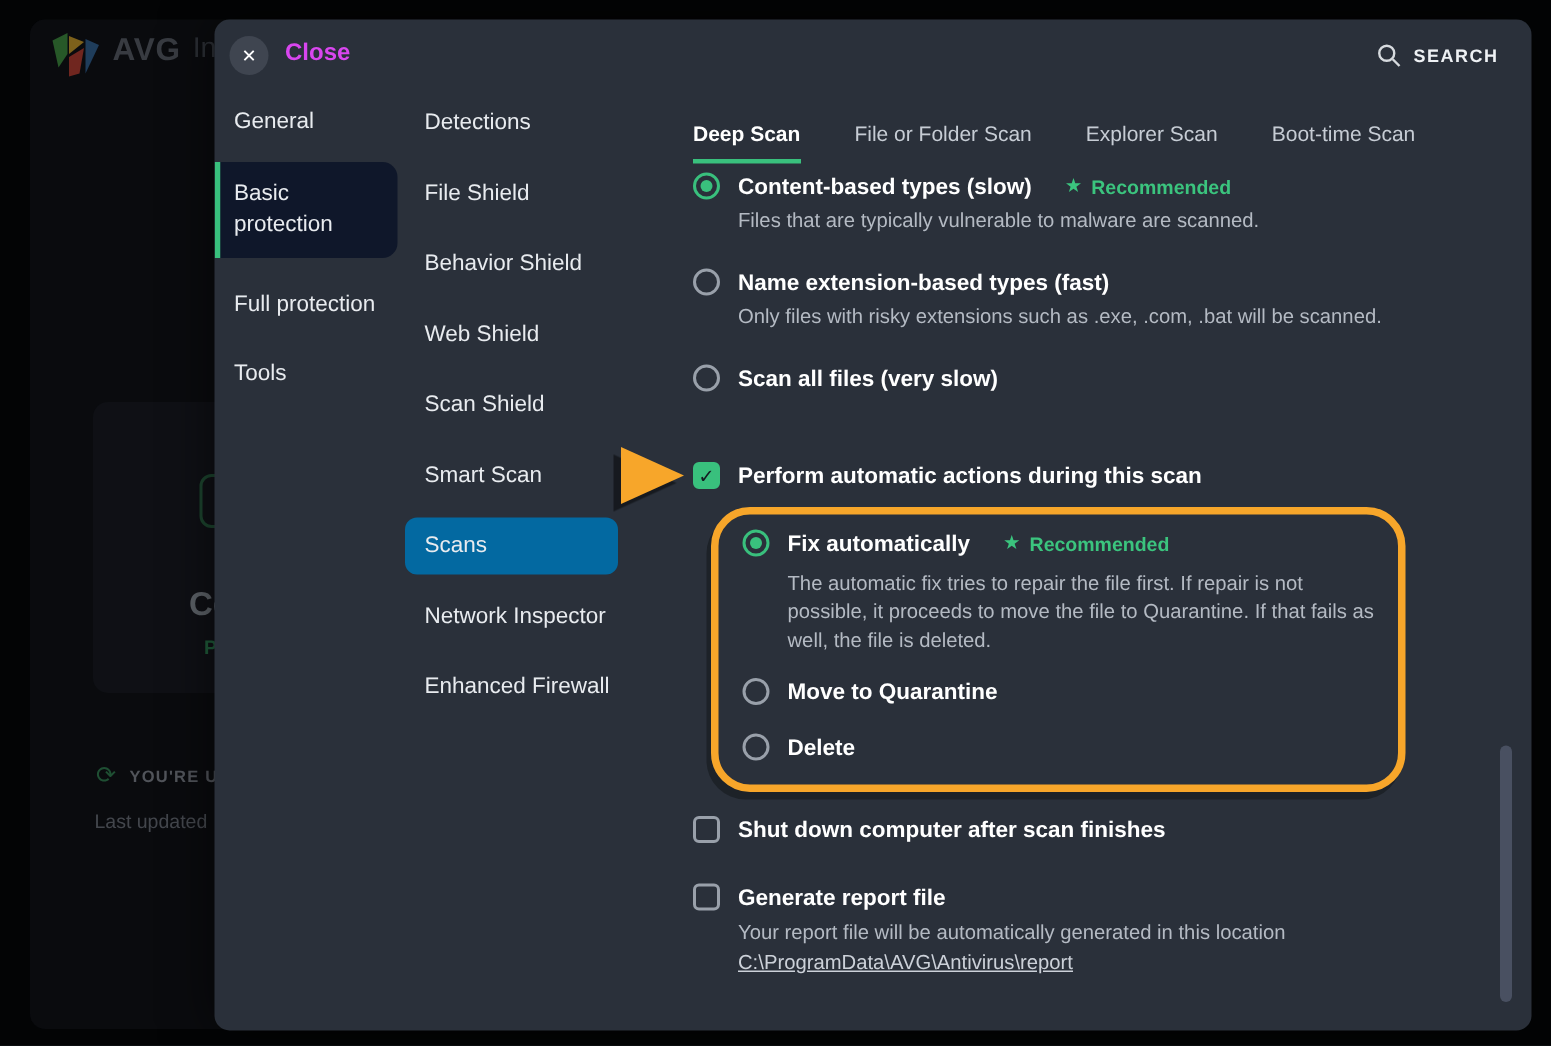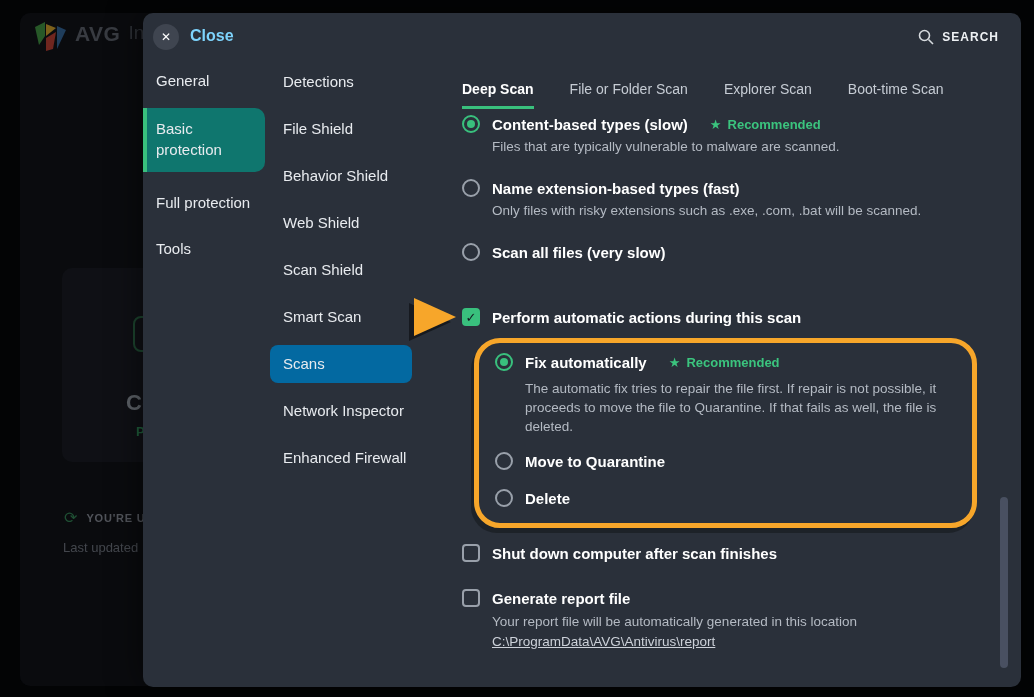--- a/index.html
+++ b/index.html
@@ -24,29 +24,29 @@
   .last-updated { position:absolute; left:43px; top:527px; font-size:13px; color:#6a6f77; }
   .scrim { position:absolute; inset:0; background:rgba(4,6,8,.38); }
 
   
   .overlay { position:absolute; left:143px; top:13px; width:878px; height:674px;
              background:#2a303a; border-radius:10px; overflow:hidden;
              box-shadow:0 0 34px rgba(0,0,0,.55); }
   .close-btn { position:absolute; left:10px; top:11px; width:26px; height:26px; border-radius:50%;
                background:#3f4550; color:#fff; display:flex; align-items:center; justify-content:center;
                font-size:12px; cursor:pointer; }
-  .close-label { position:absolute; left:47px; top:14px; font-size:16px; font-weight:bold; color:#7dd3fc; }
+  .close-label { position:absolute; left:47px; top:14px; font-size:16px; font-weight:bold; color:#d946ef; }
   .search-box { position:absolute; right:22px; top:16px; display:flex; align-items:center; gap:8px;
                 color:#eef1f4; font-size:12px; font-weight:bold; letter-spacing:1px; cursor:pointer; }
 
   .ov-body { position:absolute; left:0; right:0; top:48px; bottom:0; display:flex; }
 
   .nav1 { width:122px; flex:none; padding-top:11px; }
   .nav1-item { font-size:15px; color:#e8ebef; padding-left:13px; line-height:18px; cursor:pointer; }
-  .nav1-item.active { margin-top:18px; background:#0f766e; border-left:4px solid #39c07d;
+  .nav1-item.active { margin-top:18px; background:#0f172a; border-left:4px solid #39c07d;
                       border-radius:0 10px 10px 0; padding:10px 10px 12px 9px; line-height:21px; }
   .nav1-gap1 { margin-top:22px; }
   .nav1-gap2 { margin-top:28px; }
 
   .nav2 { width:175px; flex:none; padding-top:11px; }
   .nav2-item { font-size:15px; color:#e8ebef; padding-left:18px; margin-bottom:27px;
                line-height:20px; cursor:pointer; }
   .nav2-item.active { background:#0369a1; border-radius:8px; margin:-9px 28px 18px 5px;
                       padding:9px 13px; }
   .nav2-item.wrap2 { max-width:140px; }
@@ -73,21 +73,21 @@
 
   .m-opt1 { margin-top:6px; }
   .m-opt2 { margin-top:24px; }
   .m-opt3 { margin-top:24px; }
   .auto-row { margin-top:47px; position:relative; }
   .arrow { position:absolute; left:-48px; top:-10px; width:0; height:0;
            border-top:19px solid transparent; border-bottom:19px solid transparent;
            border-left:42px solid #f7a62a;
            filter:drop-shadow(-5px 5px 0 rgba(5,7,9,.55)); }
 
-  .action-box { margin:12px 0 0 12px; width:503px; border:5px solid #f7a62a; border-radius:26px;
+  .action-box { margin:12px 0 0 12px; width:463px; border:5px solid #f7a62a; border-radius:26px;
                 padding:10px 14px 16px 16px; box-shadow:-3px 5px 0 rgba(6,8,10,.35); }
   .fix-desc { margin:8px 0 0 30px; max-width:440px; line-height:19px; }
   .m-move { margin-top:16px; }
   .m-delete { margin-top:19px; }
 
   .m-shutdown { margin-top:16px; }
   .m-report { margin-top:27px; }
   .report-desc { margin:7px 0 0 30px; }
   .report-link { display:inline-block; margin:4px 0 16px 30px; font-size:13.5px; color:#ccd1d9;
                  text-decoration:underline; cursor:pointer; }

